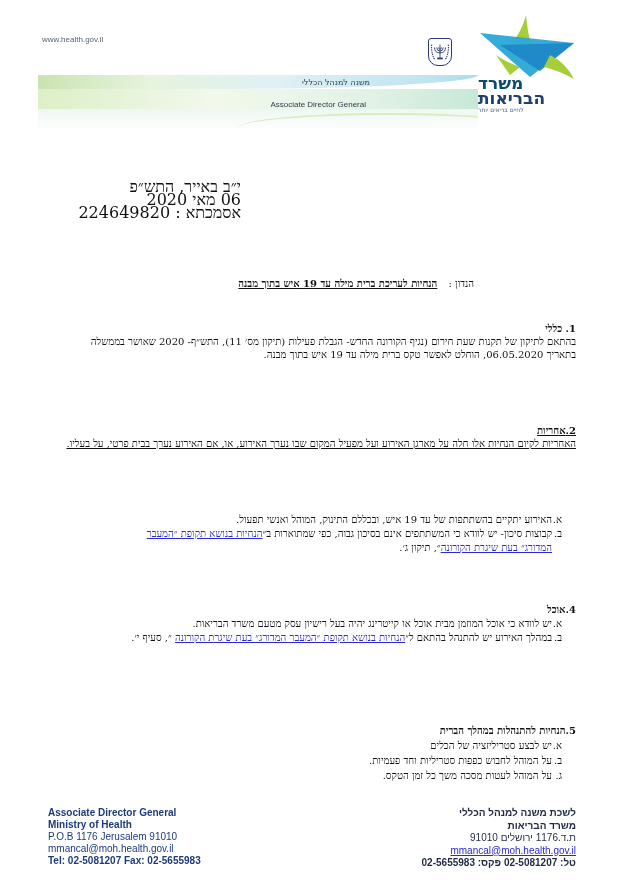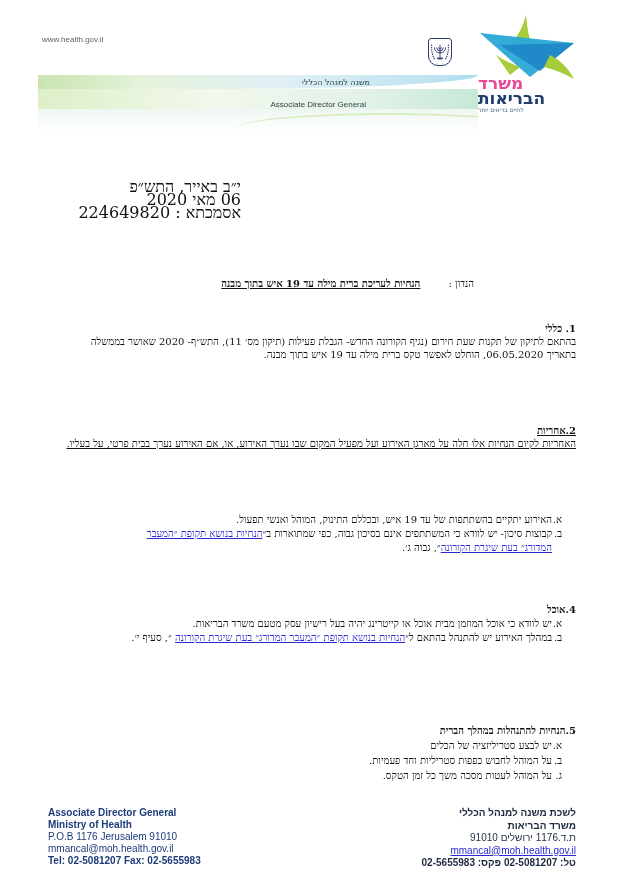--- a/index.html
+++ b/index.html
@@ -21,29 +21,29 @@
     .banner .sub-he { position: absolute; right: 108px; top: 5px; font-family: "DejaVu Sans", sans-serif; font-size: 8px; color: #2d3e48; direction: rtl; margin-left: 43px; }
     .banner .sub-en { position: absolute; right: 112px; top: 27px; font-family: "Liberation Sans", sans-serif; font-size: 8px; color: #2d3e48; }
 
     .emblem { position: absolute; left: 428px; top: 38px; width: 24px; height: 28px;
       border: 1.5px solid #2b3a6d; border-radius: 3px 3px 10px 10px; background: #fff; }
     .emblem svg { width: 100%; height: 100%; }
 
     .logo { position: absolute; left: 470px; top: 15px; width: 130px; height: 110px; }
     .logo svg { position: absolute; left: 0; top: 0; }
     .logo-text { position: absolute; left: 478px; top: 76px; text-align: left; direction: rtl; font-family: "DejaVu Sans", sans-serif; }
-    .logo-text .l1 { font-size: 17px; font-weight: bold; color: #ec4899; line-height: 15px; }
+    .logo-text .l1 { font-size: 17px; font-weight: bold; color: #0c4a6e; line-height: 15px; }
     .logo-text .l2 { font-size: 17px; font-weight: bold; color: #1f3e6b; line-height: 15px; }
     .logo-text .l3 { font-size: 6px; color: #4a6a8a; line-height: 8px; }
 
     .meta { position: absolute; right: 385px; top: 180px; direction: rtl; text-align: right; font-size: 16px; line-height: 13px; }
     .meta div { white-space: nowrap; }
 
     .subject { position: absolute; right: 152px; top: 278px; direction: rtl; font-size: 10px; white-space: nowrap; }
-    .subject .label { margin-left: 25px; }
+    .subject .label { margin-left: 8px; }
     .subject .title { font-weight: bold; text-decoration: underline; }
 
     .section { position: absolute; right: 50px; direction: rtl; text-align: right; font-size: 10px; line-height: 13px; }
     .section .heading { font-weight: bold; white-space: nowrap; text-align: right; }
     .section .body { padding-right: 14px; }
     .section .item { display: flex; direction: rtl; padding-right: 14px; }
     .section .item .marker { width: 10px; flex: none; }
     .section .item .text { flex: 1; }
     a.link { color: #2a2ad0; text-decoration: underline; }
 
@@ -121,21 +121,21 @@
 </div>
 
 <div class="section" style="top:513px; width:510px; line-height:14px;">
   <div class="item">
     <span class="marker">א.</span>
     <span class="text">האירוע יתקיים בהשתתפות של עד 19 איש, ובכללם התינוק, המוהל ואנשי תפעול.</span>
   </div>
   <div class="item" style="padding-right:14px;">
     <span class="marker">ב.</span>
     <span class="text" style="max-width:430px;">
-      <span>קבוצות סיכון- יש לוודא כי המשתתפים אינם בסיכון גבוה, כפי שמתוארות ב״</span><a class="link">הנחיות בנושא תקופת ״המעבר המדורג״ בעת שיגרת הקורונה</a><span>״, גבוה ג׳.</span>
+      <span>קבוצות סיכון- יש לוודא כי המשתתפים אינם בסיכון גבוה, כפי שמתוארות ב״</span><a class="link">הנחיות בנושא תקופת ״המעבר המדורג״ בעת שיגרת הקורונה</a><span>״, תיקון ג׳.</span>
     </span>
   </div>
 </div>
 
 <div class="section" style="top:603px; width:510px; line-height:14px;">
   <div class="heading">
     <span>4.</span><span>אוכל</span>
   </div>
   <div class="item">
     <span class="marker">א.</span>

